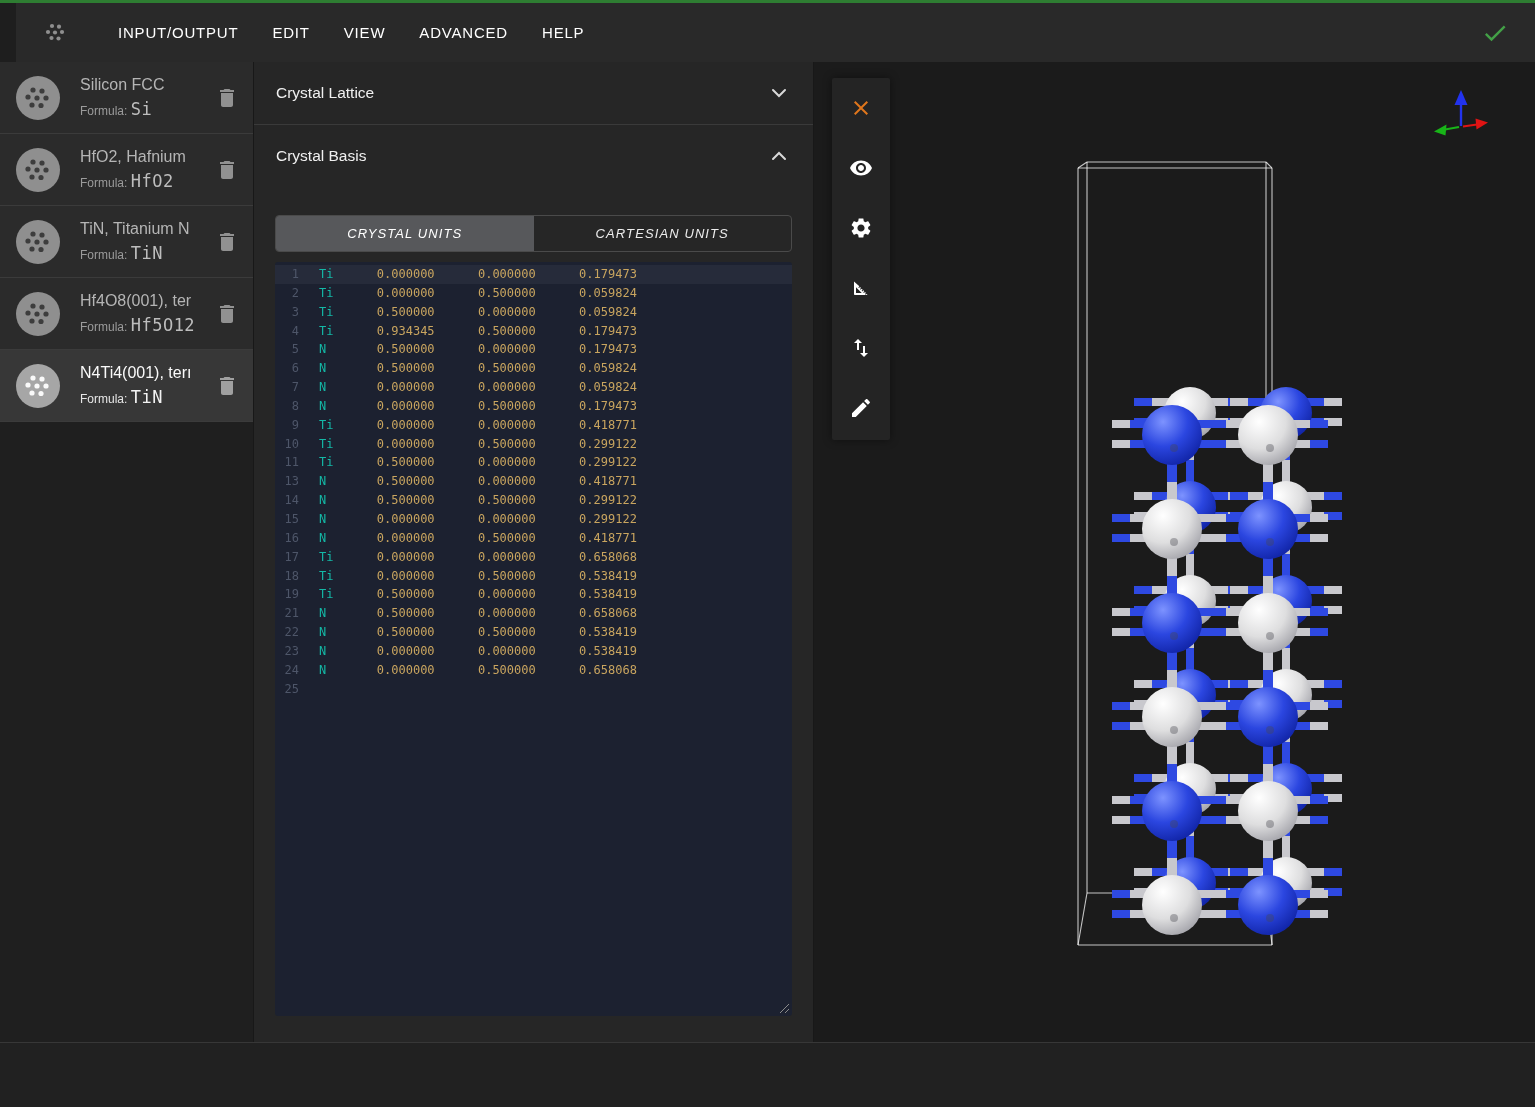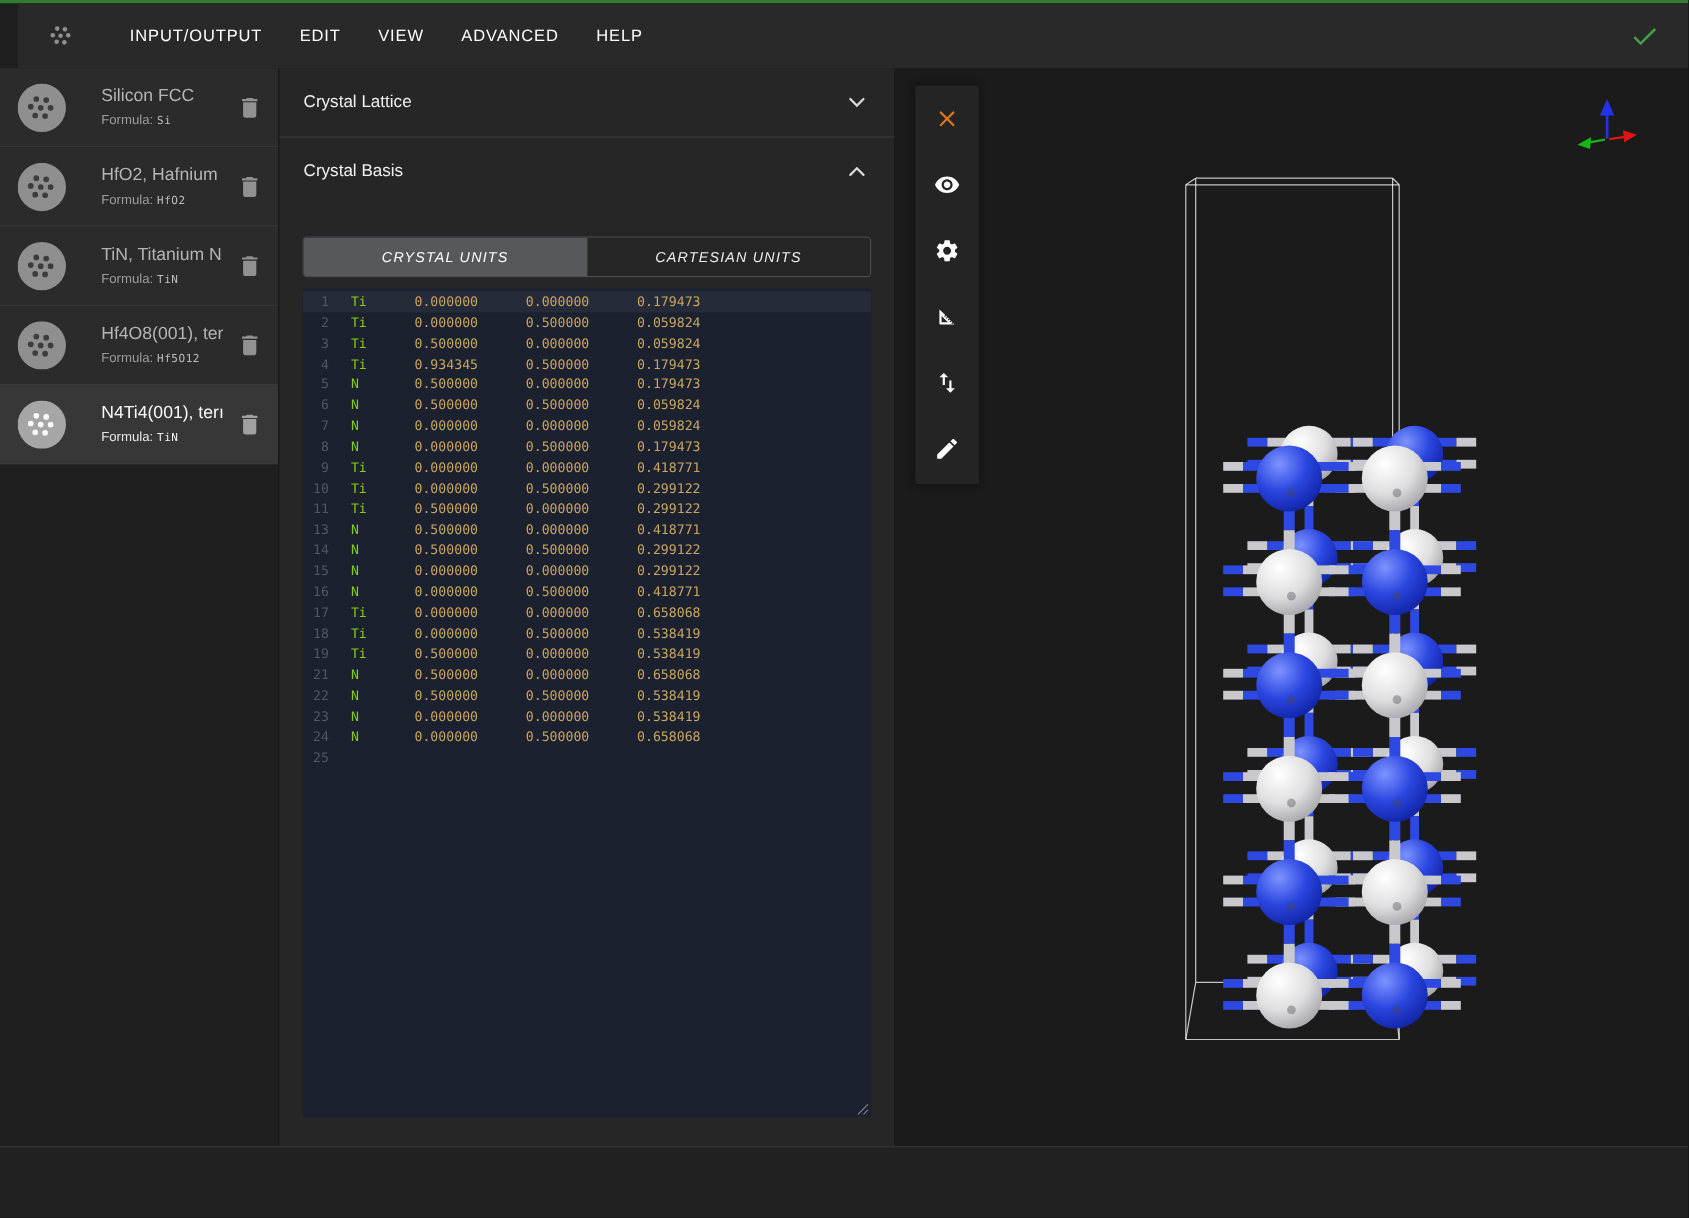--- a/index.html
+++ b/index.html
@@ -17,28 +17,28 @@
   .check-btn{width:28px;height:28px;margin-right:26px;cursor:pointer;}
 
   
   .sidebar{position:absolute;top:62px;left:0;width:253px;bottom:65px;background:#1f1f1f;}
   .panel{position:absolute;top:62px;left:253px;width:561px;bottom:65px;background:#262626;
          border-left:1px solid #181818;border-right:1px solid #181818;box-sizing:border-box;}
   .viewer{position:absolute;top:62px;left:814px;right:0;bottom:65px;background:#1b1b1b;}
   .footer{position:absolute;left:0;right:0;bottom:0;height:65px;background:#212121;border-top:1px solid #373737;box-sizing:border-box;}
 
   
-  .mat-item{height:71px;background:#2b2b2b;border-bottom:1px solid #3b3b3b;display:flex;align-items:center;cursor:pointer;gap:12px;}
+  .mat-item{height:71px;background:#2b2b2b;border-bottom:1px solid #3b3b3b;display:flex;align-items:center;cursor:pointer;}
   .mat-item.selected{background:#373737;}
   .avatar{width:44px;height:44px;margin-left:16px;flex:0 0 44px;}
   .mat-text{margin-left:20px;flex:1;min-width:0;}
   .mat-title{font-size:16px;color:#b5b5b5;white-space:nowrap;overflow:hidden;}
   .mat-item.selected .mat-title{color:#fafafa;}
   .mat-formula{margin-top:5px;font-size:12px;color:#9b9b9b;white-space:nowrap;}
-  .mat-formula .fval{font-family:"DejaVu Sans Mono",monospace;font-size:10px;color:#bdbdbd;letter-spacing:.5px;}
+  .mat-formula .fval{font-family:"DejaVu Sans Mono",monospace;font-size:17px;color:#bdbdbd;letter-spacing:.5px;}
   .mat-item.selected .mat-formula{color:#e6e6e6;}
   .mat-item.selected .fval{color:#f2f2f2;}
   .trash-btn{width:24px;height:24px;margin-right:14px;flex:0 0 24px;cursor:pointer;}
 
   
   .sec-header{position:relative;height:62px;cursor:pointer;}
   .sec-title{position:absolute;left:22px;top:50%;transform:translateY(-50%);font-size:15.5px;color:#f0f0f0;}
   .sec-chevron{position:absolute;right:26px;top:50%;transform:translateY(-50%);width:16px;height:10px;}
   .sec-divider{height:1px;background:#3a3a3a;}
   .basis-header{height:62px;}
@@ -49,21 +49,21 @@
   .tab.active{background:#57585b;color:#ffffff;}
 
   .editor{position:absolute;top:200px;left:21px;right:21px;height:754px;background:#1c2130;
           border-radius:3px;font-family:"DejaVu Sans Mono",monospace;font-size:12px;
           overflow:hidden;cursor:text;}
   .ed-lines{padding-top:3px;}
   .ed-row{display:flex;height:18.85px;line-height:18.85px;}
   .ed-row.active{background:#262b3a;}
   .ed-gutter{width:24px;text-align:right;color:#4e5669;flex:0 0 24px;}
   .ed-code{white-space:pre;padding-left:20px;}
-  .tok-el{color:#84cc16;}
+  .tok-el{color:#14b8a6;}
   .tok-num{color:#c9a55f;}
   .ed-grip{position:absolute;right:2px;bottom:2px;width:13px;height:13px;cursor:nwse-resize;}
 
   
   .vtoolbar{position:absolute;left:18px;top:16px;width:58px;height:362px;background:#242424;
             border-radius:2px;box-shadow:0 0 10px rgba(0,0,0,.45);display:flex;flex-direction:column;}
   .vtool-btn{width:58px;height:60px;display:flex;align-items:center;justify-content:center;cursor:pointer;}
   .axes-gizmo{position:absolute;right:42px;top:22px;width:64px;height:64px;}
   .scene{position:absolute;inset:0;cursor:grab;}
 </style>

